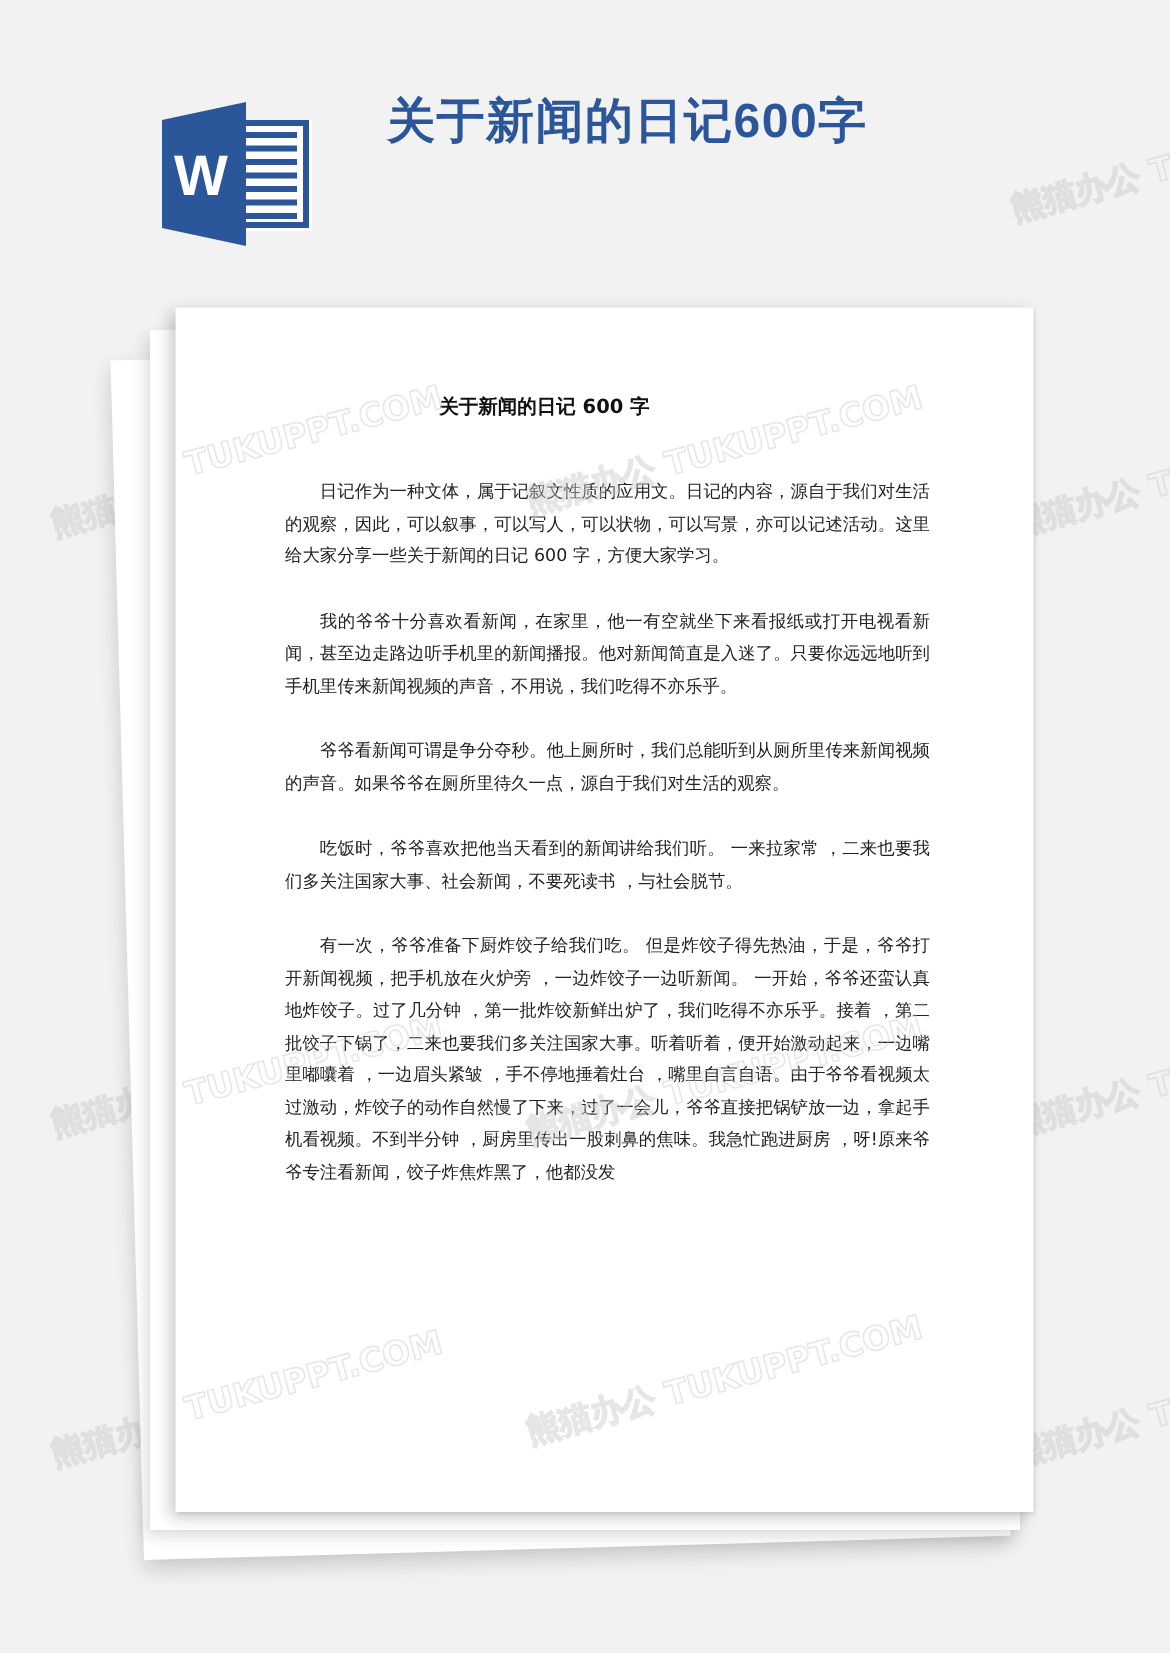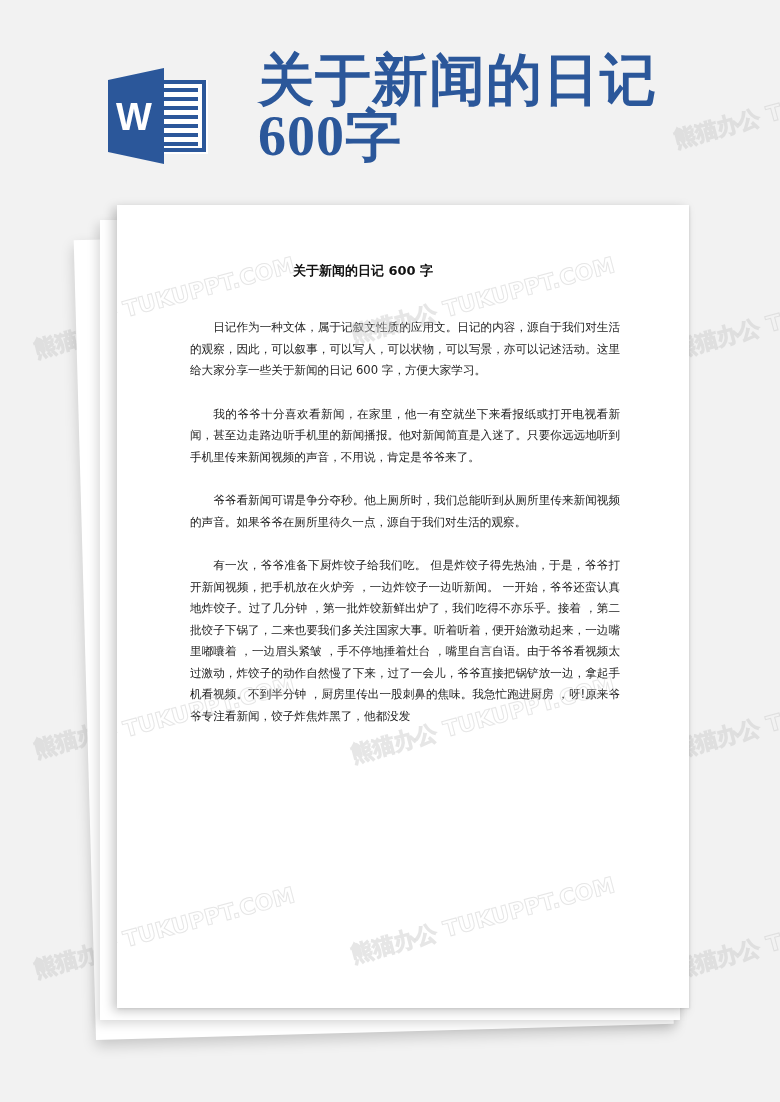--- a/index.html
+++ b/index.html
@@ -22,23 +22,23 @@
   }
   .word-icon {
     position: absolute;
     left: 108px; top: 68px;
     width: 100px; height: 96px;
   }
   .banner-title {
     position: absolute;
     left: 258px; top: 52px;
     width: 420px;
-    font-family: Liberation Serif, serif;
+    font-family: Liberation Sans, sans-serif;
     font-weight: bold;
-    font-size: 56px;
+    font-size: 32px;
     line-height: 56px;
     color: #2b579a;
     letter-spacing: 1px;
     word-break: break-all;
   }
   
   .page-back2 {
     position: absolute;
     left: 96px; top: 240px;
     width: 578px; height: 800px;
@@ -134,22 +134,23 @@
 <div class="watermark" style="left:30px; top:920px;">熊猫办公 TUKUPPT.COM</div>
 <div class="watermark" style="left:670px; top:920px;">熊猫办公 TUKUPPT.COM</div>
 
 <div class="page-back2"></div>
 <div class="page-back1"></div>
 
 <div class="page-front">
   <div class="doc-title">关于新闻的日记 600 字</div>
   <div class="doc-body">
     <p>日记作为一种文体，属于记叙文性质的应用文。日记的内容，源自于我们对生活的观察，因此，可以叙事，可以写人，可以状物，可以写景，亦可以记述活动。这里给大家分享一些关于新闻的日记 600 字，方便大家学习。</p>
-    <p>我的爷爷十分喜欢看新闻，在家里，他一有空就坐下来看报纸或打开电视看新闻，甚至边走路边听手机里的新闻播报。他对新闻简直是入迷了。只要你远远地听到手机里传来新闻视频的声音，不用说，肯定是爷爷来了。</p>
+    <p>我的爷爷十分喜欢看新闻，在家里，他一有空就坐下来看报纸或打开电视看新闻，甚至边走路边听手机里的新闻播报。他对新闻简直是入迷了。只要你远远地听到手机里传来新闻视频的声音，不用说，我们吃得不亦乐乎。</p>
     <p>爷爷看新闻可谓是争分夺秒。他上厕所时，我们总能听到从厕所里传来新闻视频的声音。如果爷爷在厕所里待久一点，源自于我们对生活的观察。</p>
+    <p>吃饭时，爷爷喜欢把他当天看到的新闻讲给我们听。 一来拉家常 ，二来也要我们多关注国家大事、社会新闻，不要死读书 ，与社会脱节。</p>
     <p>有一次，爷爷准备下厨炸饺子给我们吃。 但是炸饺子得先热油，于是，爷爷打开新闻视频，把手机放在火炉旁 ，一边炸饺子一边听新闻。 一开始，爷爷还蛮认真地炸饺子。过了几分钟 ，第一批炸饺新鲜出炉了，我们吃得不亦乐乎。接着 ，第二批饺子下锅了，二来也要我们多关注国家大事。听着听着，便开始激动起来，一边嘴里嘟囔着 ，一边眉头紧皱 ，手不停地捶着灶台 ，嘴里自言自语。由于爷爷看视频太过激动，炸饺子的动作自然慢了下来，过了一会儿，爷爷直接把锅铲放一边，拿起手机看视频。不到半分钟 ，厨房里传出一股刺鼻的焦味。我急忙跑进厨房 ，呀!原来爷爷专注看新闻，饺子炸焦炸黑了，他都没发</p>
   </div>
   <div class="watermark" style="left:-90px; top:80px;">熊猫办公 TUKUPPT.COM</div>
   <div class="watermark" style="left:230px; top:80px;">熊猫办公 TUKUPPT.COM</div>
   <div class="watermark" style="left:-90px; top:500px;">熊猫办公 TUKUPPT.COM</div>
   <div class="watermark" style="left:230px; top:500px;">熊猫办公 TUKUPPT.COM</div>
   <div class="watermark" style="left:-90px; top:710px;">熊猫办公 TUKUPPT.COM</div>
   <div class="watermark" style="left:230px; top:700px;">熊猫办公 TUKUPPT.COM</div>
 </div>
 

